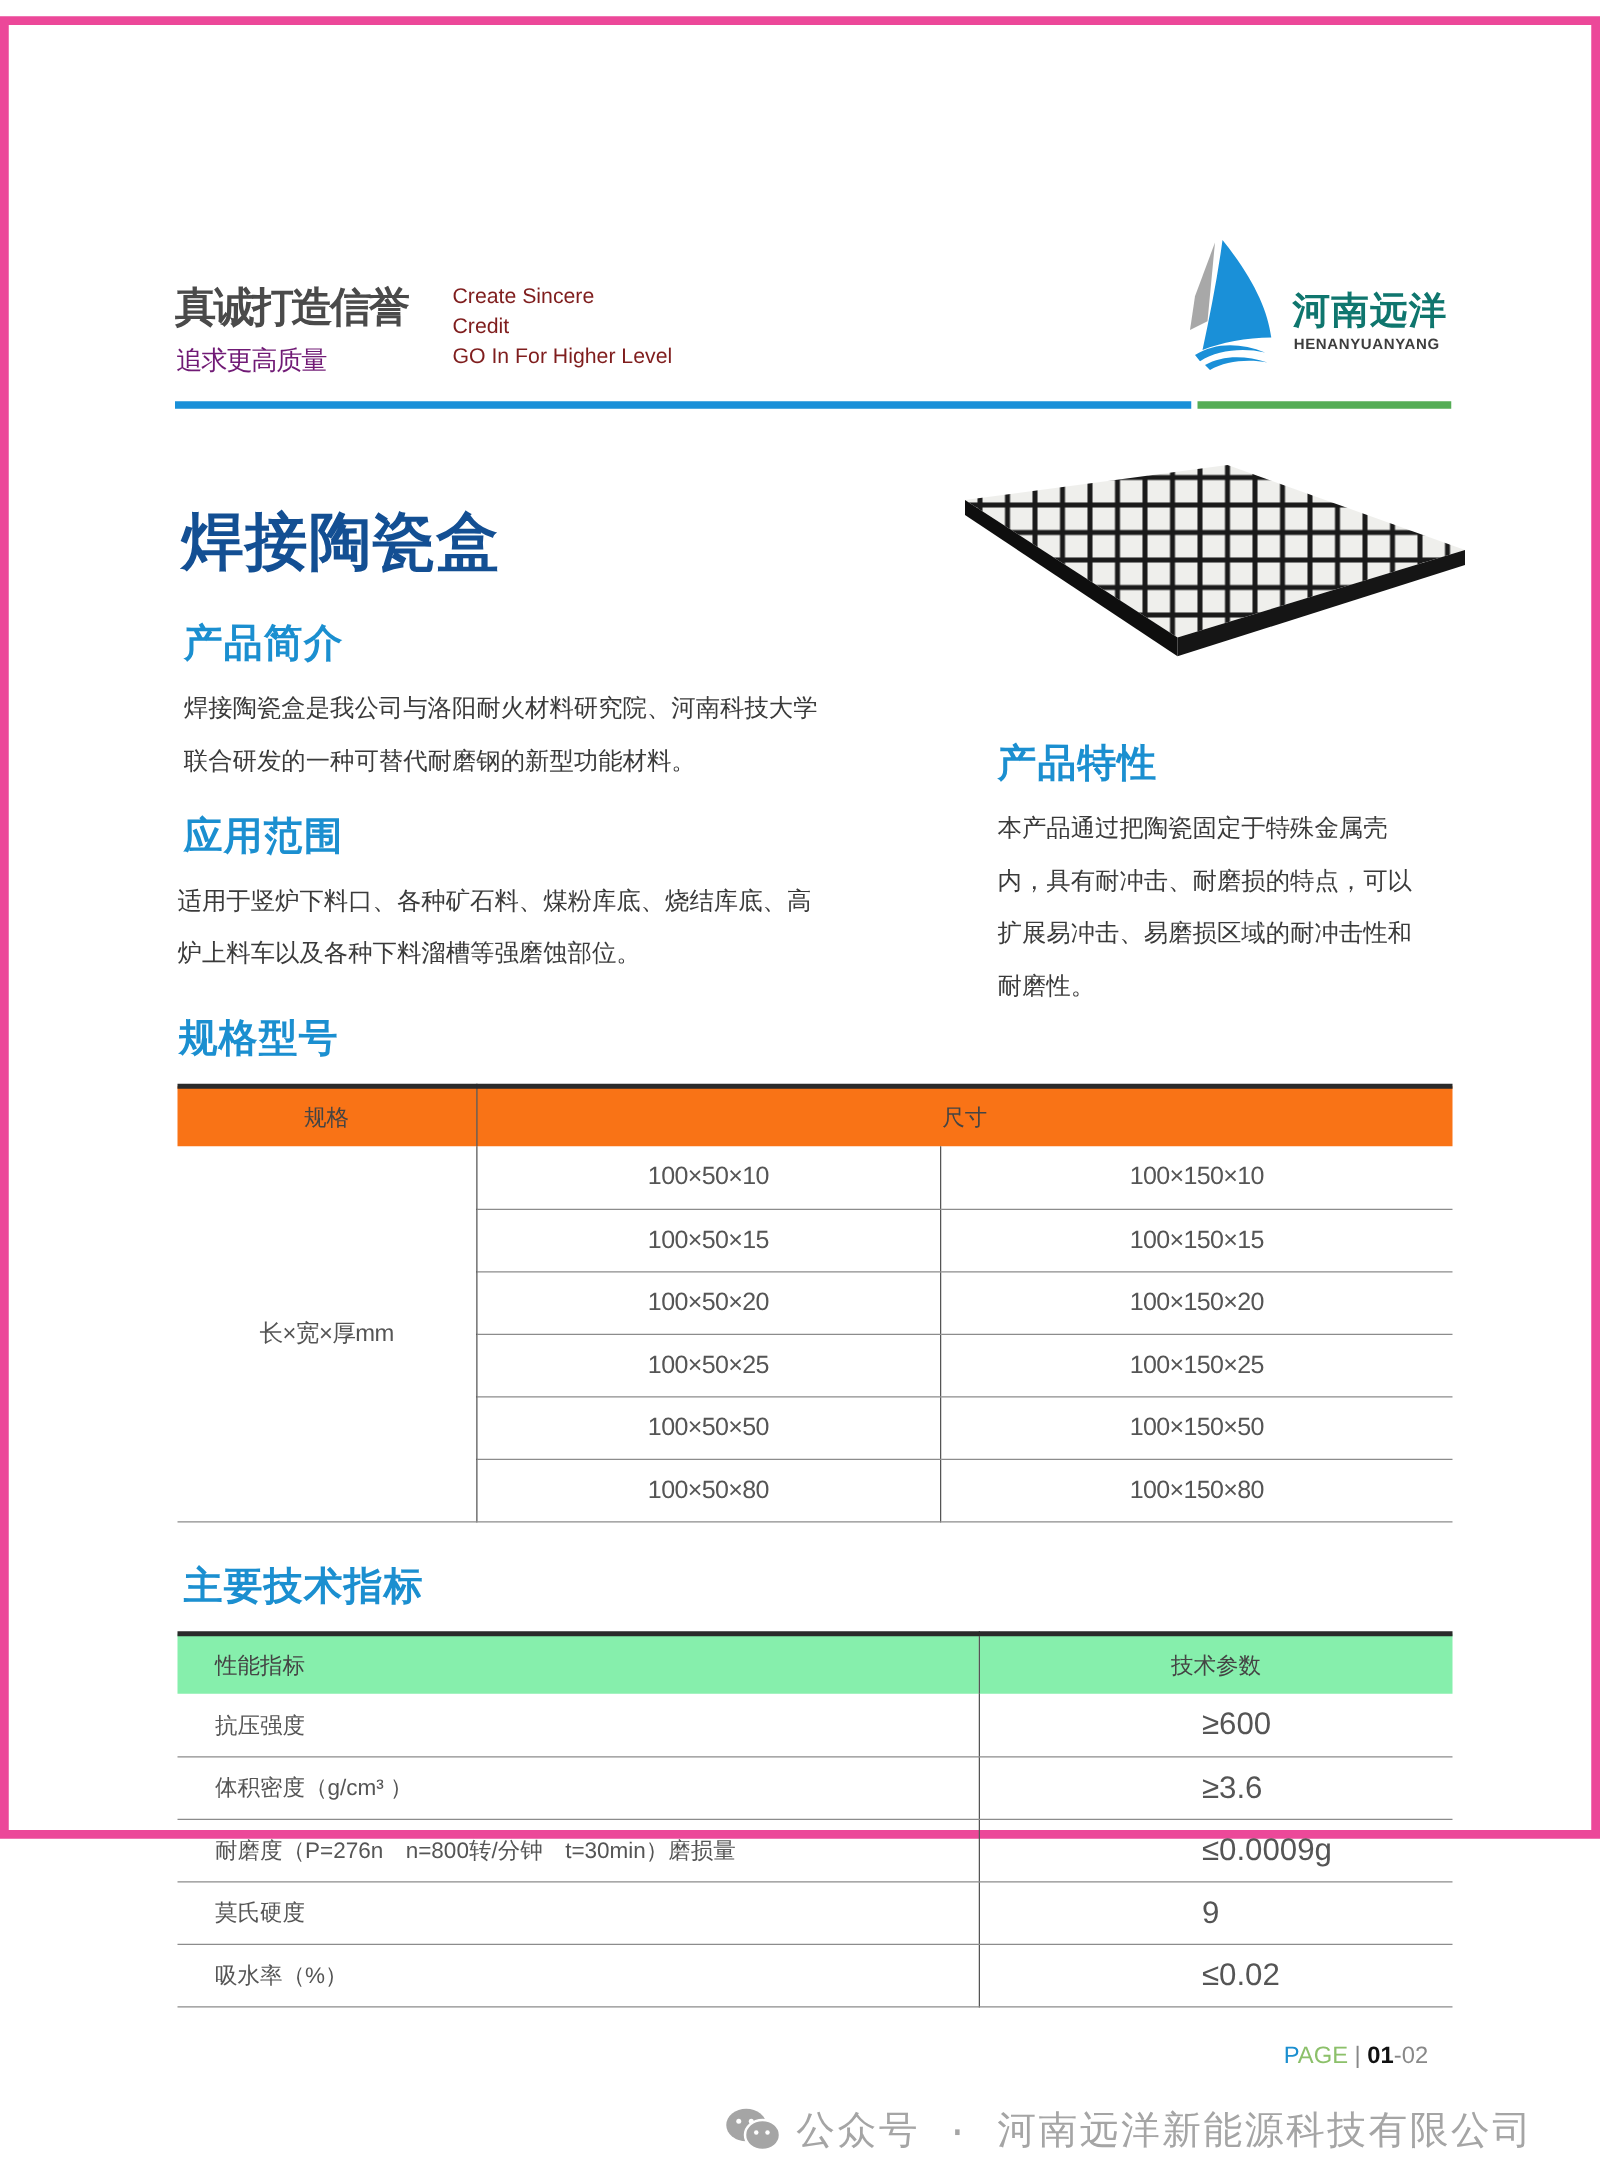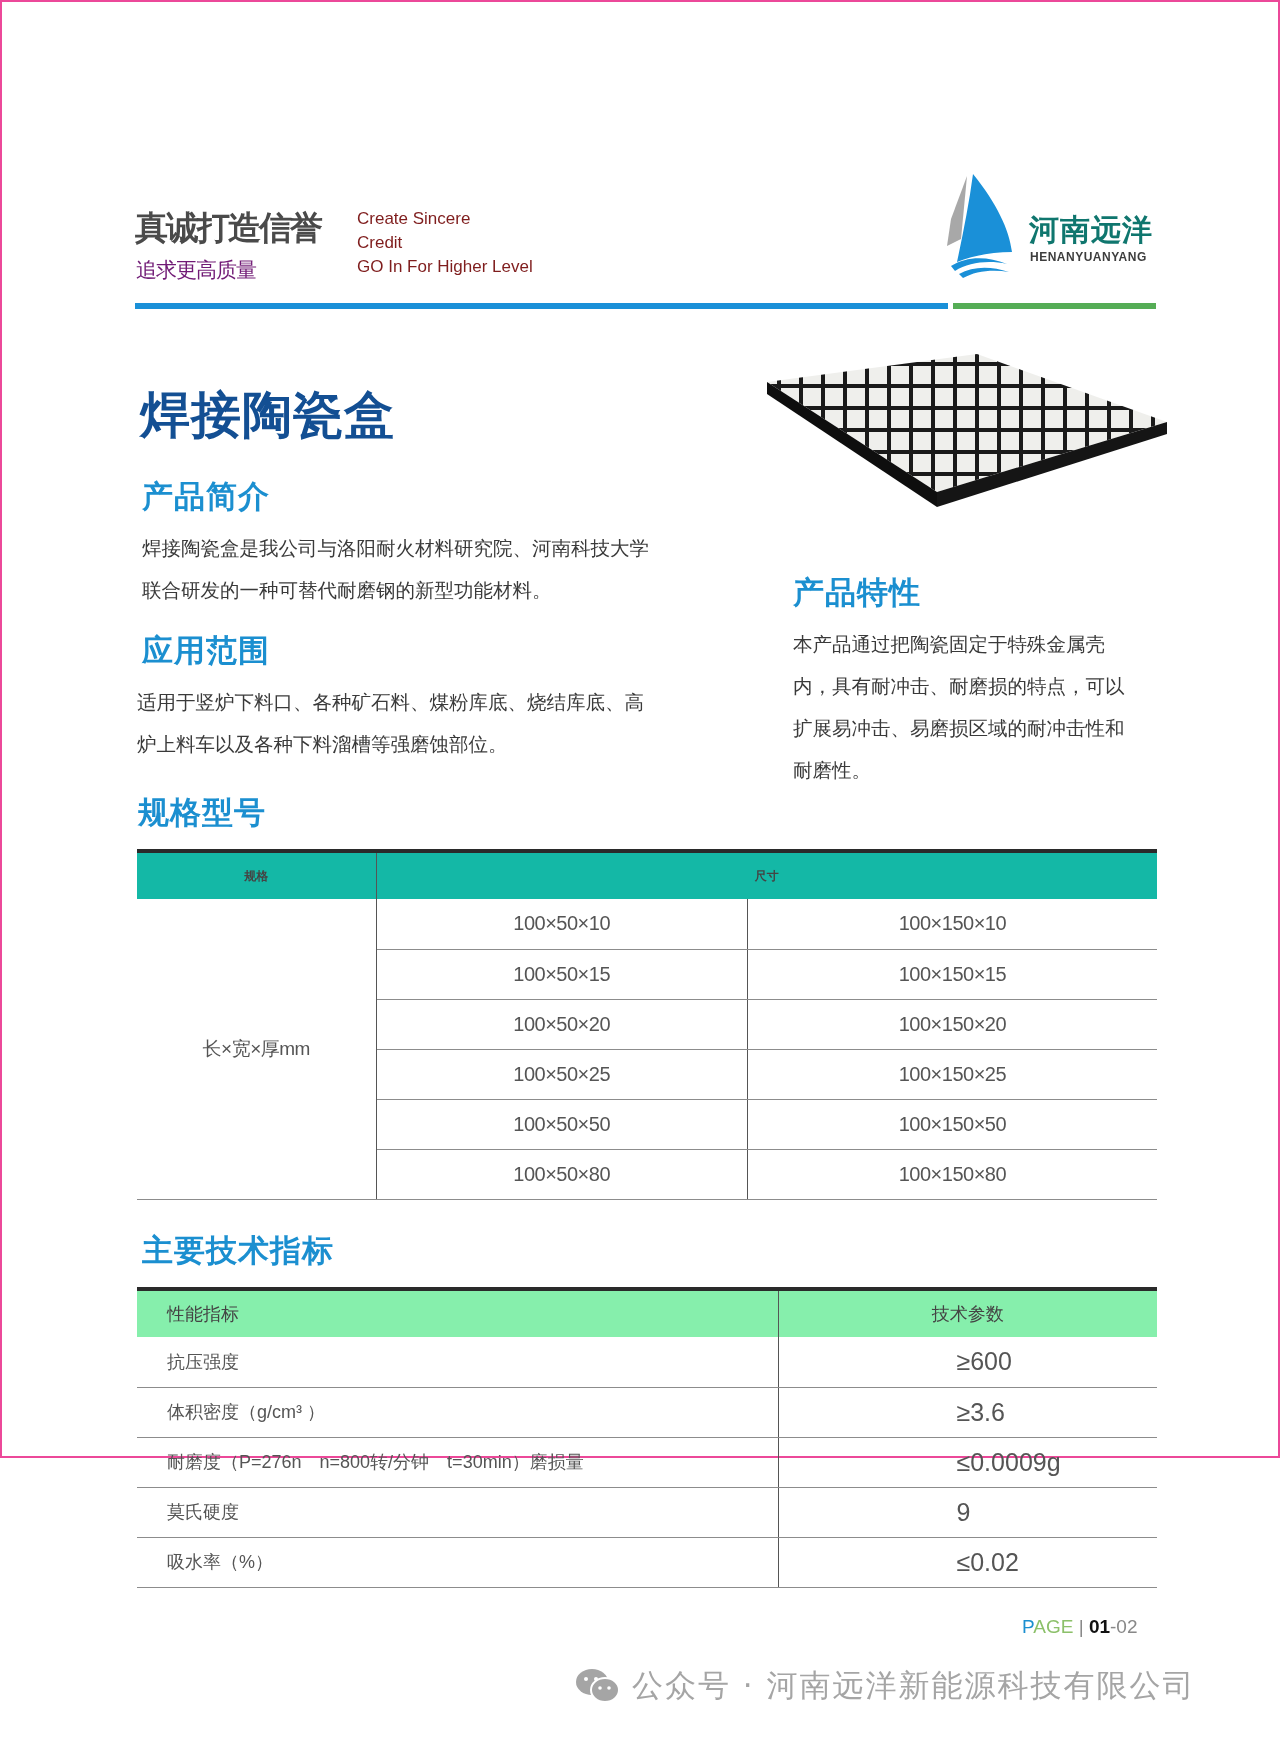--- a/index.html
+++ b/index.html
@@ -1,18 +1,18 @@
 <!DOCTYPE html>
 <html><head>
   <meta charset="utf-8">
   <style>
     * { margin: 0; padding: 0; box-sizing: border-box; }
     html, body { width: 1280px; height: 1737px; background: #ffffff; }
     body { font-family: "DejaVu Sans", "Liberation Sans", sans-serif; color: #3c3c3c; position: relative; overflow: hidden; }
-    .page { position: absolute; left: 0; top: 0; width: 1280px; height: 1458px; border: 2px solid #ec4899; }
+    .page { position: absolute; left: 0; top: 13px; width: 1280px; height: 1458px; border: 7px solid #ec4899; }
 
     
     .hdr-cn-big { position: absolute; left: 133px; top: 204px; font-size: 33px; font-weight: bold; color: #4a4a4a; letter-spacing: -2px; }
     .hdr-cn-small { position: absolute; left: 134px; top: 254px; font-size: 21px; color: #701a75; letter-spacing: -1px; }
     .hdr-en { position: absolute; left: 355px; top: 205px; font-family: "Liberation Sans", sans-serif; font-size: 17px; line-height: 24px; color: #7f1d1d; }
     .logo { position: absolute; left: 935px; top: 172px; width: 230px; height: 105px; }
     .logo svg { position: absolute; left: 0; top: 0; }
     .logo-cn { position: absolute; left: 92px; top: 36px; font-size: 30px; font-weight: bold; color: #0f766e; letter-spacing: 1px; }
     .logo-en { position: absolute; left: 93px; top: 76px; font-family: "Liberation Sans", sans-serif; font-size: 12px; font-weight: bold; color: #3d3d3d; letter-spacing: 0.5px; }
     .bar-blue { position: absolute; left: 133px; top: 301px; width: 813px; height: 6px; background: #1a90d8; }
@@ -22,38 +22,38 @@
     .product { position: absolute; left: 755px; top: 340px; width: 420px; height: 210px; }
 
     
     .title-main { position: absolute; left: 138px; top: 380px; font-size: 50px; font-weight: bold; color: #134f93; letter-spacing: 1px; }
     .sec-title { position: absolute; font-size: 31px; font-weight: bold; color: #1b8fd0; letter-spacing: 1px; }
     .para { position: absolute; font-size: 19.5px; line-height: 42px; color: #3a3a3a; }
 
     
     table { position: absolute; border-collapse: collapse; font-family: "Liberation Sans", sans-serif; color: #555; }
     .spec { left: 135px; top: 847px; width: 1020px; border-top: 4px solid #2a2a2a; }
-    .spec th { background: #14b8a6; font-weight: bold; font-size: 12px; height: 48px; color: #444; }
+    .spec th { background: #f97316; font-weight: normal; font-size: 18px; height: 48px; color: #444; }
     .spec td { height: 50px; font-size: 20px; text-align: center; border-bottom: 1.5px solid #8c8c8c; letter-spacing: -0.5px; }
     .spec .c-label { border-right: 1.5px solid #555; font-size: 19px; }
     .spec .c-mid { border-right: 1.5px solid #555; }
     .spec th.h-left { width: 239px; border-right: 1.5px solid #555; }
 
     .tech { left: 135px; top: 1285px; width: 1020px; border-top: 4px solid #2a2a2a; }
     .tech th { background: #86efac; font-weight: normal; font-size: 18px; height: 48px; color: #444; }
     .tech th.h-l { text-align: left; padding-left: 30px; width: 641px; border-right: 1.5px solid #555; }
     .tech td { height: 50px; border-bottom: 1.5px solid #8c8c8c; }
     .tech td.l { text-align: left; padding-left: 30px; font-size: 18px; border-right: 1.5px solid #555; }
     .tech td.r { text-align: left; padding-left: 178px; font-size: 25px; color: #555; }
 
     .page-num { position: absolute; left: 1020px; top: 1614px; font-family: "Liberation Sans", sans-serif; font-size: 19px; color: #888; }
     .page-num .p { color: #1b8fd0; }
     .page-num .age { color: #8cc06a; }
     .page-num .bold { color: #111; font-weight: bold; }
-    .footer { position: absolute; left: 572px; top: 1663px; font-size: 31px; color: #a5a5a5; letter-spacing: 2px; display: flex; align-items: center; }
+    .footer { position: absolute; left: 572px; top: 1663px; font-size: 31px; color: #a5a5a5; letter-spacing: 2px; display: flex; align-items: center; font-family: Liberation Mono, monospace; }
     .footer svg { margin-right: 10px; }
   </style>
 </head>
 <body>
 
 <div class="page">
 
   <div class="hdr-cn-big">真诚打造信誉</div>
   <div class="hdr-cn-small">追求更高质量</div>
   <div class="hdr-en">

